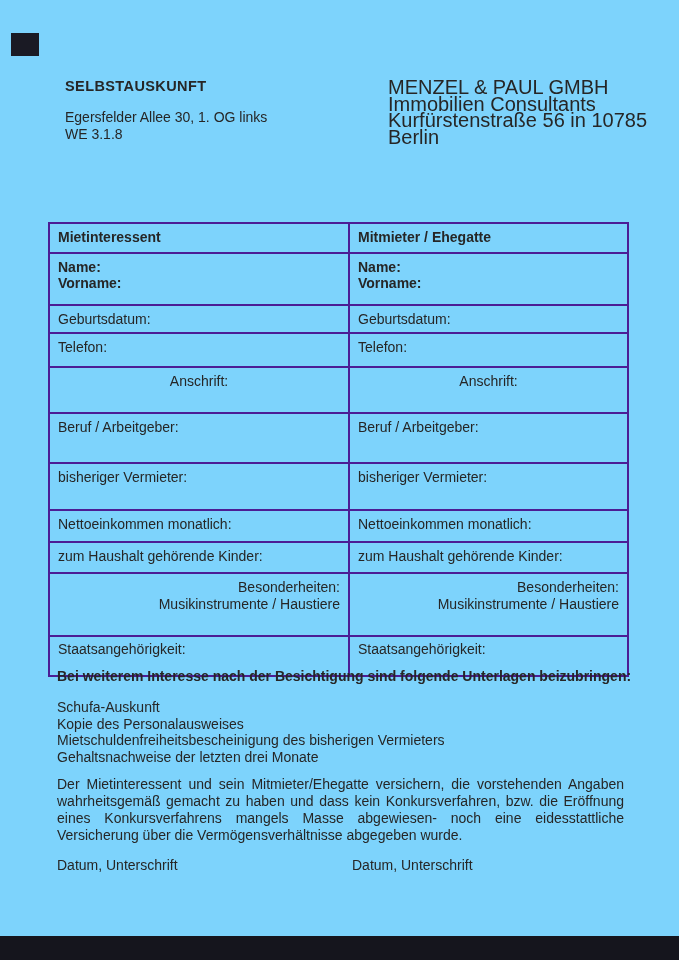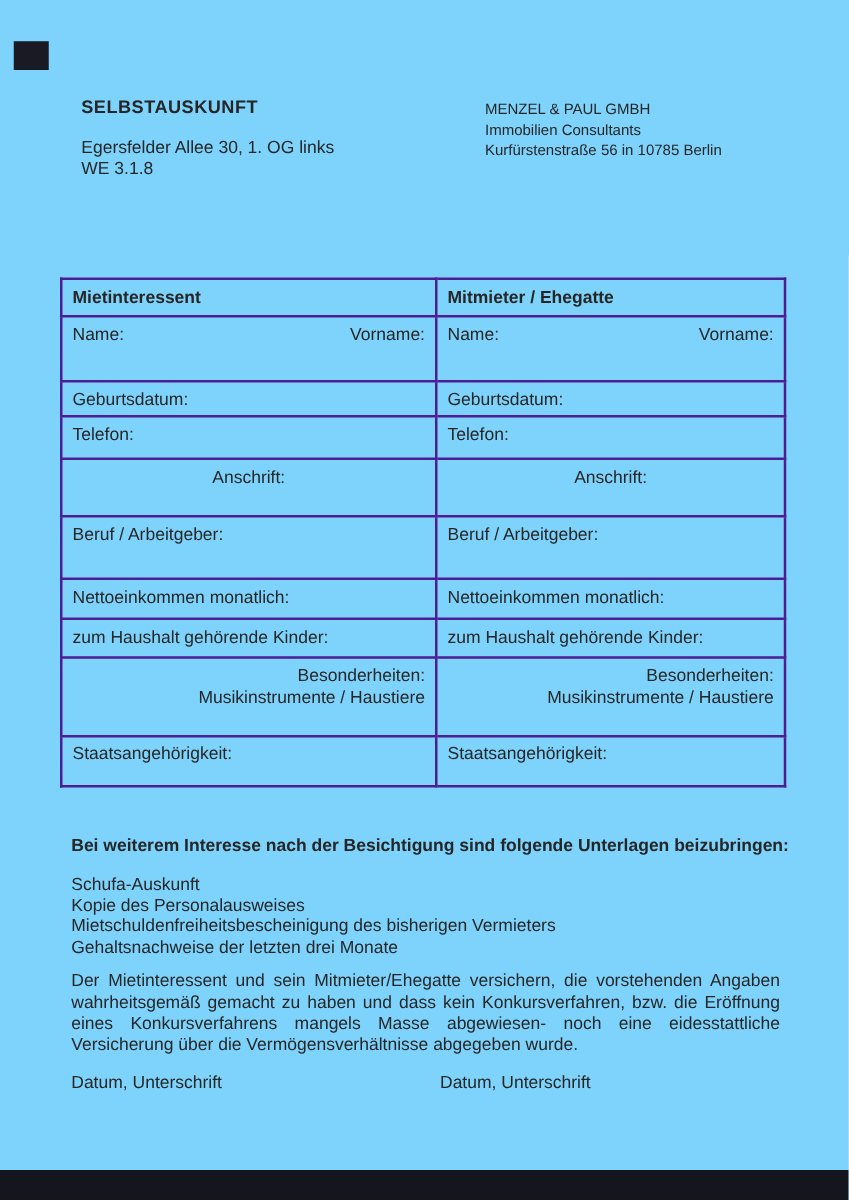--- a/index.html
+++ b/index.html
@@ -7,38 +7,38 @@
     position:relative;width:679px;height:960px;background:#7dd3fc;
     font-family:"Liberation Sans","DejaVu Sans",sans-serif;color:#262626;
     overflow:hidden;margin:0 auto;
   }
   
   .corner-mark{position:absolute;left:11px;top:33px;width:28px;height:23px;background:#1a1a24;}
   .bottom-bar{position:absolute;left:0;top:936px;width:679px;height:24px;background:#15151d;}
   
   .hdr-left{position:absolute;left:65px;top:78px;font-size:14px;line-height:17px;}
   .doc-title{font-weight:bold;font-size:14.5px;letter-spacing:0.4px;margin-bottom:14px;}
-  .hdr-right{position:absolute;left:388px;top:79px;font-size:12px;line-height:16.5px;}
+  .hdr-right{position:absolute;left:388px;top:79px;font-size:20px;line-height:16.5px;}
   
   table.form{
     position:absolute;left:48px;top:222px;width:579px;
     border-collapse:collapse;table-layout:fixed;font-size:14px;
   }
   table.form td{
     border:2px solid #4c1d95;vertical-align:top;padding:5px 8px;line-height:16px;
     overflow:hidden;
   }
   table.form col.c1{width:300px;}
   table.form col.c2{width:279px;}
   td.th{font-weight:bold;}
   tr.h1{height:30px;} tr.h2{height:50px;} tr.h3{height:26px;} tr.h4{height:34px;}
   tr.h5{height:46px;text-align:center;} tr.h6{height:50px;} tr.h7{height:47px;} tr.h8{height:32px;}
   tr.h9{height:31px;} tr.h10{height:63px;} tr.h11{height:23px;}
   tr.h11 td{padding-top:4px;padding-bottom:18px;}
-  .spread{display:flex;flex-direction:row;justify-content:space-between;height:40px;}
+  .spread{display:flex;flex-direction:column;justify-content:flex-start;height:40px;font-weight:bold;}
   .twolines span{display:block;line-height:17px;text-align:right;}
   
   .docs-heading{position:absolute;left:57px;top:668px;font-size:14px;font-weight:bold;white-space:nowrap;text-align:center;}
   .docs-list{position:absolute;left:57px;top:699px;font-size:14px;line-height:16.5px;}
   .declaration{
     position:absolute;left:57px;top:776px;width:567px;font-size:14px;line-height:17px;
     text-align:justify;
   }
   .sig{position:absolute;top:857px;font-size:14px;}
   .sig-left{left:57px;}
@@ -96,20 +96,24 @@
       <td>Telefon:</td>
     </tr>
     <tr class="h5">
       <td>Anschrift:</td>
       <td>Anschrift:</td>
     </tr>
     <tr class="h6">
       <td>Beruf / Arbeitgeber:</td>
       <td>Beruf / Arbeitgeber:</td>
     </tr>
+    <tr class="h7">
+      <td>bisheriger Vermieter:</td>
+      <td>bisheriger Vermieter:</td>
+    </tr>
     <tr class="h8">
       <td>Nettoeinkommen monatlich:</td>
       <td>Nettoeinkommen monatlich:</td>
     </tr>
     <tr class="h9">
       <td>zum Haushalt gehörende Kinder:</td>
       <td>zum Haushalt gehörende Kinder:</td>
     </tr>
     <tr class="h10">
       <td>

